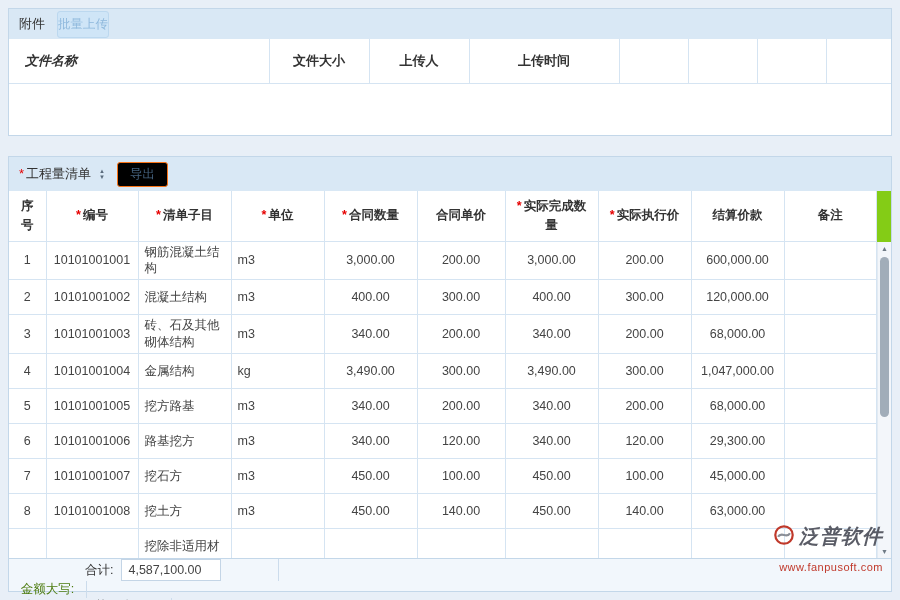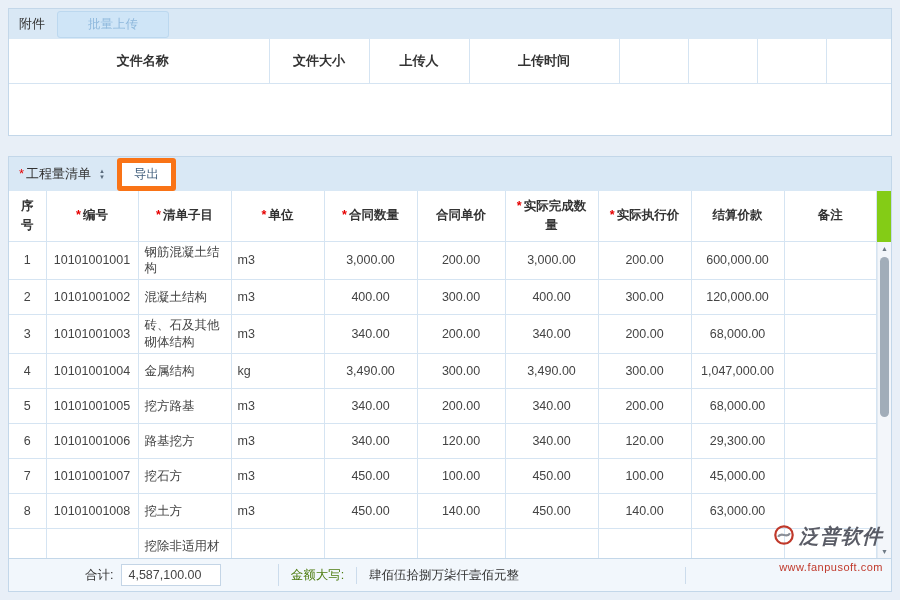--- a/index.html
+++ b/index.html
@@ -15,34 +15,34 @@
 
   
   .panel { background:#fff; border:1px solid #c3d7e9; }
   .att-panel { height:128px; overflow:hidden; }
   .panel-bar {
     background:#d9e8f5; height:30px;
     display:flex; align-items:center; padding:0 10px; gap:12px;
   }
   .bar-title { font-size:13px; color:#333; }
   .btn {
-    border-radius:3px; font-size:12.5px; padding:4px 30px; cursor:pointer;
+    border-radius:3px; font-size:12.5px; padding:4px 0; cursor:pointer;
     font-family:inherit;
   }
   .btn-upload { background:#cfe5f7; color:#8fb9dd; border:1px solid #bcd8ef; }
-  .btn-export { background:#ffffff; color:#44617e; border:5px solid #f97316; padding:3px 12px; }
+  .btn-export { background:#000000; color:#44617e; border:1px solid #f97316; padding:3px 12px; }
 
   table { border-collapse:collapse; table-layout:fixed; }
   .att-table { width:100%; }
   .att-table th {
     border:1px solid #d5e4f2; border-top:none;
     height:44px; font-weight:600; font-size:13px; color:#333;
     text-align:center; padding:4px 8px; background:#fff;
   }
-  .att-table th.a0 { text-align:center; padding-left:16px; }
+  .att-table th.a0 { text-align:left; padding-left:16px;font-style:italic; }
   .att-table th:first-child { border-left:none; }
   .att-table th:last-child { border-right:none; }
 
   
   .boq-panel { flex:1; min-height:0; display:flex; flex-direction:column; position:relative; }
   .boq-bar { background:#d9e8f5; height:34px; display:flex; align-items:center; padding:0 10px; gap:8px; }
   .req { color:#e60000; margin-right:2px; }
   .spin { display:inline-flex; flex-direction:column; color:#5a6b7c; margin:0 4px 0 0; cursor:pointer; }
   .spin span { font-size:6px; line-height:6px; }
 
@@ -73,22 +73,23 @@
   .scroll-up { position:absolute; top:0; left:0; right:0; }
   .scroll-down { position:absolute; bottom:0; left:0; right:0; }
   .scroll-thumb {
     position:absolute; top:15px; left:2px; width:9px; height:160px;
     background:#a1adb9; border-radius:5px; cursor:grab;
   }
 
   
   .boq-footer {
     height:33px; border-top:1px solid #c3d7e9; background:#f2f7fc;
-    display:flex; align-items:center; position:relative; z-index:2;
+    display:flex; align-items:flex-start; position:relative; z-index:2;
     font-size:12.5px;
+    flex-direction:column;
   }
   .f-cell { display:flex; align-items:center; }
   .f-total { width:270px; padding-left:76px; gap:8px; border-right:1px solid #ccdcec; }
   .total-input {
     width:100px; height:22px; border:1px solid #c4d5e6; background:#fff;
     font-size:12.5px; color:#444; padding:1px 6px; font-family:inherit;
   }
   .f-words-label { width:78px; justify-content:center; border-right:1px solid #ccdcec; color:#4d7c0f; }
   .f-words-value { flex:1; padding-left:12px; border-right:1px solid #ccdcec; color:#333; }
   .f-right { width:205px; }

